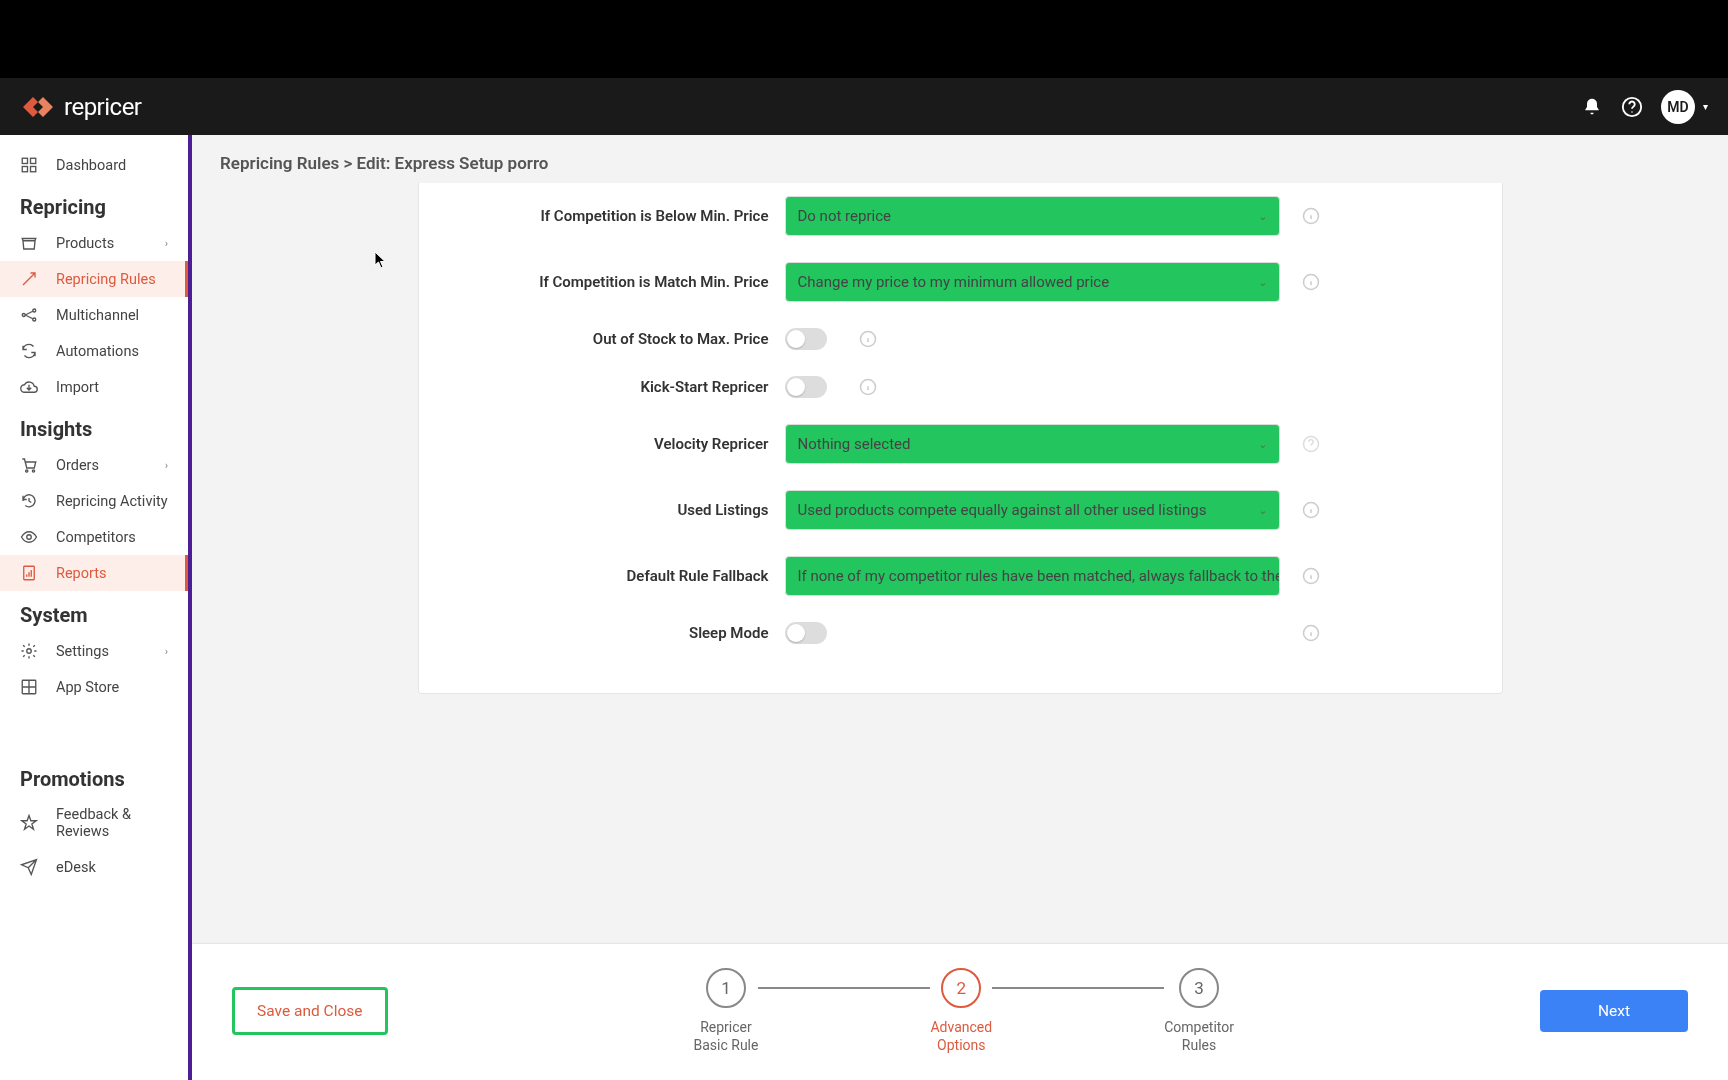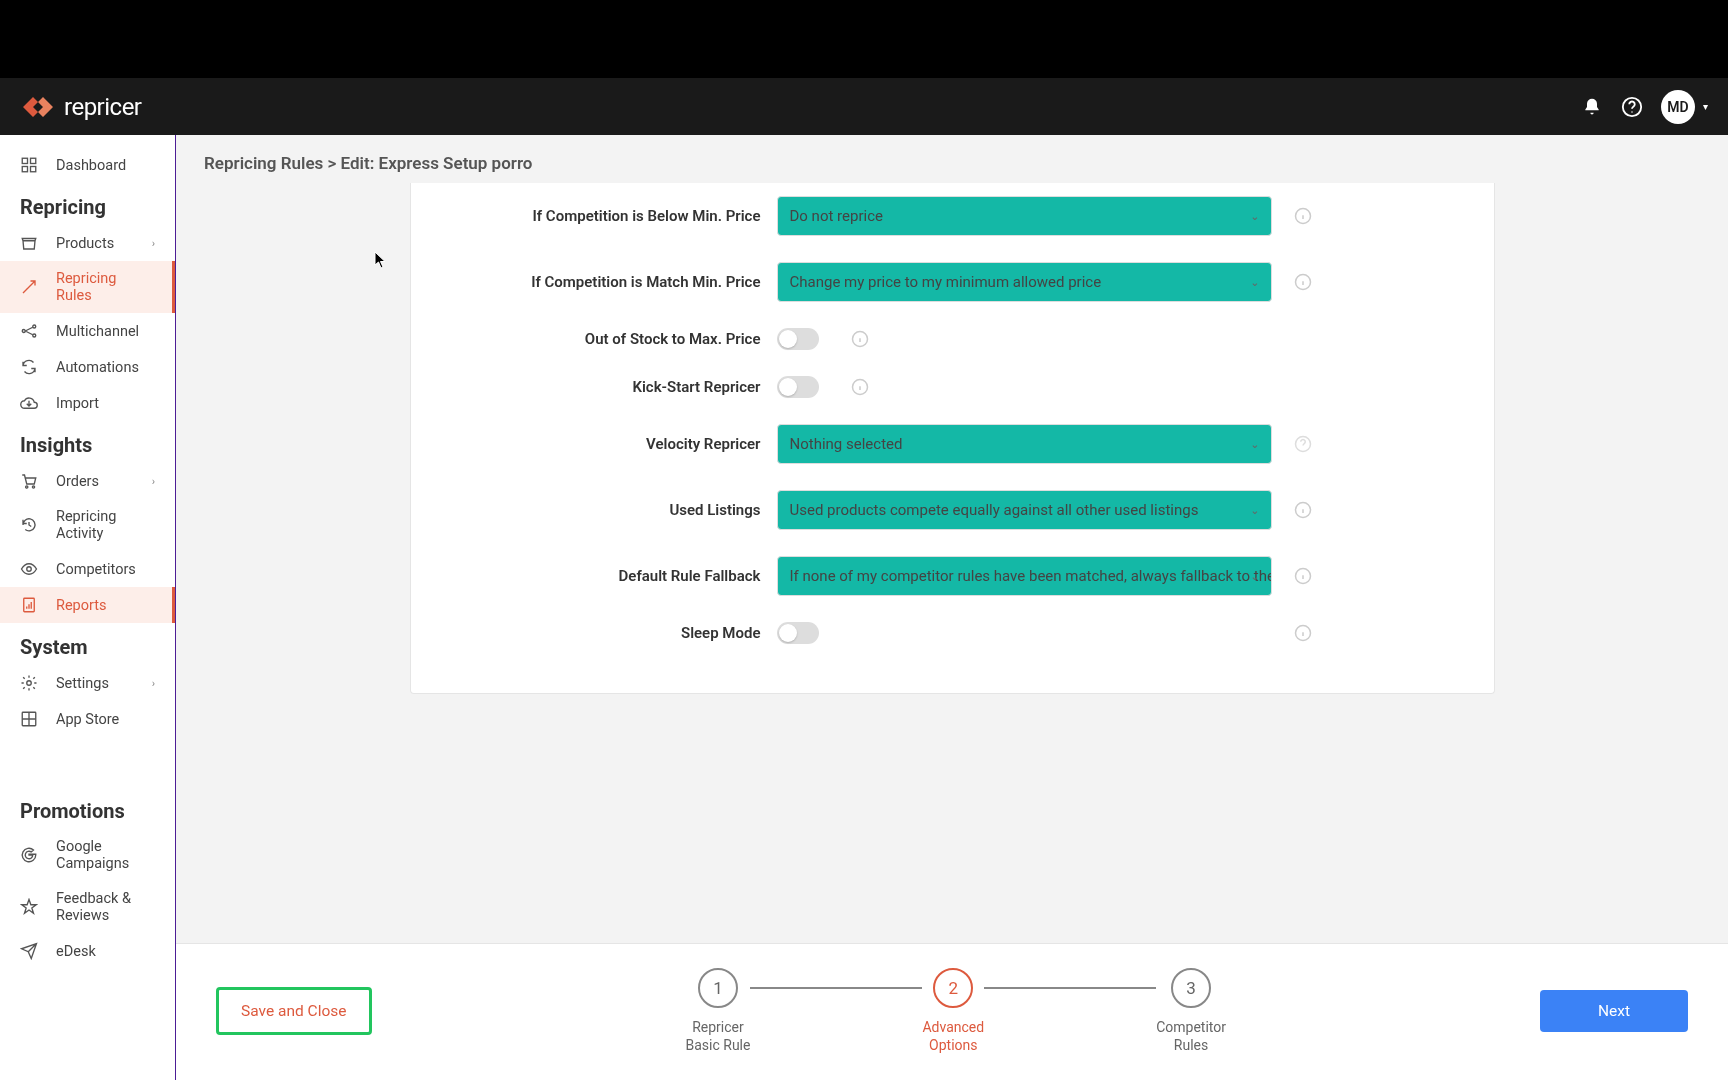--- a/index.html
+++ b/index.html
@@ -7,36 +7,36 @@
 .browser-bar { height: 78px; background: #000; }
 .header { height: 57px; background: #1a1a1a; display: flex; align-items: center; padding: 0 20px; justify-content: space-between; }
 .logo { display: flex; align-items: center; gap: 8px; }
 .logo-icon { width: 36px; height: 26px; position: relative; }
 .logo-text { color: #fff; font-size: 24px; font-weight: 400; letter-spacing: -0.5px; }
 .header-right { display: flex; align-items: center; gap: 18px; }
 .header-icon { color: #fff; cursor: pointer; width:22px; height:22px; display:flex; align-items:center; justify-content:center;}
 .avatar { width: 34px; height: 34px; border-radius: 50%; background: #fff; color: #1a1a1a; display: flex; align-items: center; justify-content: center; font-weight: 600; font-size: 14px; }
 .avatar-dropdown { color:#fff; font-size:10px; margin-left:-10px;}
 .layout { display: flex; min-height: calc(100vh - 135px); }
-.sidebar { width: 176px; background: #fff; border-right: 1px solid #4c1d95; padding: 12px 0; flex-shrink:0;}
+.sidebar { width: 192px; background: #fff; border-right: 4px solid #4c1d95; padding: 12px 0; flex-shrink:0;}
 .nav-item { display: flex; align-items: center; padding: 9px 20px; font-size: 14.5px; color: #444; cursor: pointer; position:relative; gap: 18px;}
 .nav-item.active { color: #dd5a3e; background: #fdeee9; }
 .nav-item.active::after { content:''; position:absolute; right:0; top:0; bottom:0; width:3px; background:#dd5a3e;}
 .nav-icon { width: 18px; height: 18px; display: flex; align-items: center; justify-content: center; flex-shrink:0;}
 .nav-icon svg { width:18px; height:18px; stroke:#555; fill:none; stroke-width:1.8;}
 .nav-item.active .nav-icon svg { stroke:#dd5a3e;}
 .nav-section { padding: 12px 20px 6px; font-size: 20px; font-weight: 700; color: #333; }
 .nav-chevron { margin-left:auto; font-size:11px; color:#888;}
 .main { flex: 1; display: flex; flex-direction: column; }
 .breadcrumb { padding: 18px 28px 10px; font-size: 17px; font-weight: 600; color: #555; }
 .content { flex: 1; padding: 0 40px; }
 .card { background: #fff; border: 1px solid #e5e5e5; border-radius: 4px; padding: 0 40px 36px 40px; max-width: 1085px; margin: 0 auto; border-top:none; border-top-left-radius:0; border-top-right-radius:0;}
 .form-row { display: flex; align-items: center; padding: 13px 0; gap: 16px; }
 .form-label { width: 310px; text-align: right; font-size: 15px; font-weight: 600; color: #333; flex-shrink:0;}
-.form-select { flex:1; max-width:495px; height: 40px; border: 1px solid #ddd; border-radius: 4px; padding: 0 32px 0 12px; font-size: 15px; color: #444; background: #14b8a6; appearance: none; position:relative; display:flex; align-items:center; cursor:pointer;}
+.form-select { flex:1; max-width:495px; height: 40px; border: 1px solid #ddd; border-radius: 4px; padding: 0 32px 0 12px; font-size: 15px; color: #444; background: #22c55e; appearance: none; position:relative; display:flex; align-items:center; cursor:pointer;}
 .select-wrap { position:relative; flex:1; max-width:495px;}
 .select-chevron { position:absolute; right:12px; top:50%; transform:translateY(-50%); font-size:11px; color:#666; pointer-events:none;}
 .info-icon { width: 18px; height: 18px; color:#ccc; margin-left:6px; flex-shrink:0;}
 .toggle { width: 42px; height: 22px; background: #ddd; border-radius: 11px; position: relative; cursor: pointer; flex-shrink:0;}
 .toggle::after { content:''; position:absolute; width:18px; height:18px; background:#fff; border-radius:50%; top:2px; left:2px; box-shadow:0 1px 2px rgba(0,0,0,0.2);}
 .toggle-control-wrap { display:flex; align-items:center; gap:26px;}
 .footer { background:#fff; border-top:1px solid #e5e5e5; padding: 24px 40px 26px; display:flex; align-items:center; justify-content:space-between; margin-top:18px;}
 .btn { padding: 12px 22px; border-radius: 4px; font-size: 15.5px; cursor: pointer; border:none;}
 .btn-outline { background:#fff; border:3px solid #22c55e; color:#dd5a3e;}
 .btn-primary { background:#3b82f6; color:#fff; padding:12px 58px;}
@@ -197,28 +197,20 @@
             <path d="M3 12h18M12 3v18"></path>
           </svg>
         </span>
       <span>App Store</span>
     </div>
     <div class="promotions-spacer"></div>
     <div class="nav-section">Promotions</div>
     <div class="nav-item">
       <span class="nav-icon">
           <svg viewBox="0 0 24 24">
-            <path d="M21 12a9 9 0 1 1-3-6.7L15 8a5 5 0 1 0 2 4h-5v-1h9z"></path>
-          </svg>
-        </span>
-      <span>Google Campaigns</span>
-    </div>
-    <div class="nav-item">
-      <span class="nav-icon">
-          <svg viewBox="0 0 24 24">
             <path d="M12 2l2.5 7h7l-5.7 4.3 2.2 7L12 16l-6 4.3 2.2-7L2.5 9h7z"></path>
           </svg>
         </span>
       <span>Feedback &amp; Reviews</span>
     </div>
     <div class="nav-item">
       <span class="nav-icon">
           <svg viewBox="0 0 24 24">
             <path d="M22 2L11 13M22 2l-7 20-4-9-9-4 20-7z"></path>
           </svg>

